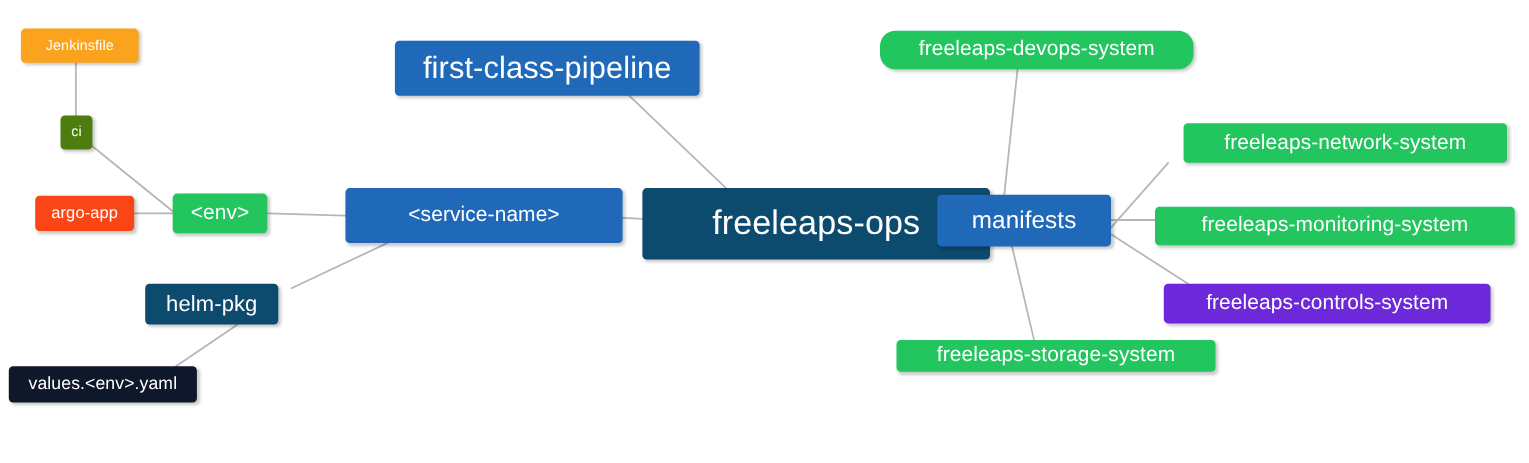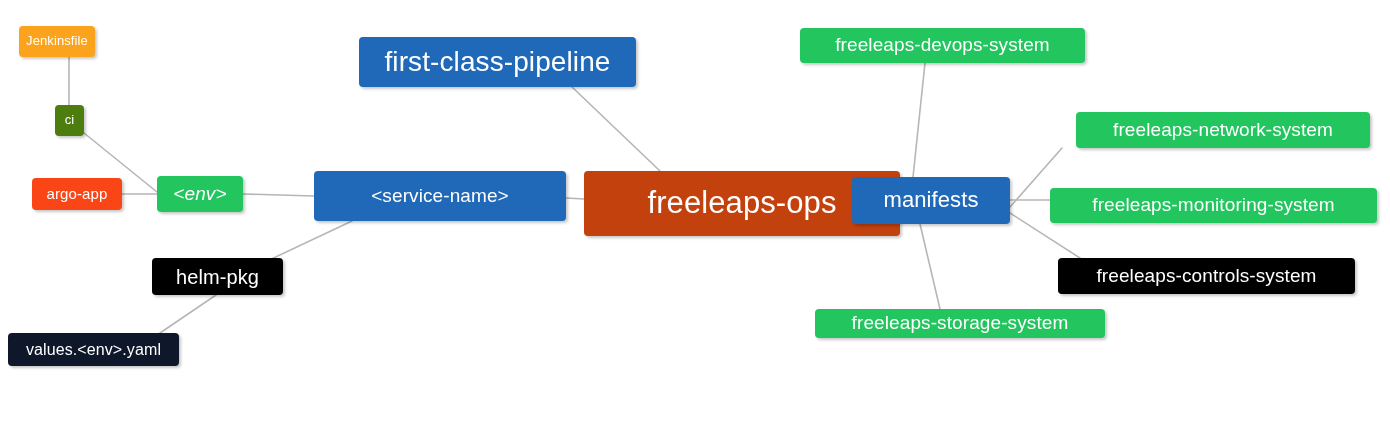--- a/index.html
+++ b/index.html
@@ -52,29 +52,29 @@
       <line x1="566" y1="198" x2="584" y2="199" stroke="#b6b6b6" stroke-width="1.6" stroke-linecap="round"></line>
       <line x1="572" y1="87" x2="660" y2="171" stroke="#b6b6b6" stroke-width="1.6" stroke-linecap="round"></line>
       <line x1="846" y1="200" x2="852" y2="200" stroke="#b6b6b6" stroke-width="1.6" stroke-linecap="round"></line>
       <line x1="925" y1="63" x2="913" y2="177" stroke="#b6b6b6" stroke-width="1.6" stroke-linecap="round"></line>
       <line x1="1062" y1="148" x2="1010" y2="207" stroke="#b6b6b6" stroke-width="1.6" stroke-linecap="round"></line>
       <line x1="1050" y1="200" x2="1010" y2="200" stroke="#b6b6b6" stroke-width="1.6" stroke-linecap="round"></line>
       <line x1="1080" y1="258" x2="1010" y2="213" stroke="#b6b6b6" stroke-width="1.6" stroke-linecap="round"></line>
       <line x1="940" y1="309" x2="920" y2="224" stroke="#b6b6b6" stroke-width="1.6" stroke-linecap="round"></line>
     </svg>
   <div id="node-layer">
-      <div class="mm-node" style="left: 19px; top: 26px; width: 76px; height: 31px; background: rgb(251, 163, 28); font-size: 13px;">Jenkinsfile</div>
+      <div class="mm-node" style="left: 19px; top: 26px; width: 107px; height: 31px; background: rgb(251, 163, 28); font-size: 13px;">Jenkinsfile</div>
       <div class="mm-node" style="left: 55px; top: 105px; width: 29px; height: 31px; background: #4d7c0f; font-size: 13px;">ci</div>
       <div class="mm-node" style="left: 32px; top: 178px; width: 90px; height: 32px; background: rgb(250, 70, 22); font-size: 15px;">argo-app</div>
-      <div class="mm-node" style="left: 157px; top: 176px; width: 86px; height: 36px; background: rgb(34, 197, 94); font-size: 19px; font-style: italic;">&lt;env&gt;</div>
-      <div class="mm-node" style="left: 152px; top: 258px; width: 131px; height: 37px; background: #000000; font-size: 20px;">helm-pkg</div>
+      <div class="mm-node" style="left: 157px; top: 176px; width: 86px; height: 36px; background: rgb(34, 197, 94); font-size: 19px;">&lt;env&gt;</div>
+      <div class="mm-node" style="left: 132px; top: 258px; width: 121px; height: 37px; background: #0c4a6e; font-size: 20px;">helm-pkg</div>
       <div class="mm-node" style="left: 8px; top: 333px; width: 171px; height: 33px; background: #0f172a; font-size: 16px;">values.&lt;env&gt;.yaml</div>
       <div class="mm-node" style="left: 315px; top: 37px; width: 277px; height: 50px; background: rgb(32, 105, 185); font-size: 28px; margin-left: 44px;">first-class-pipeline</div>
       <div class="mm-node" style="left: 314px; top: 171px; width: 252px; height: 50px; background: rgb(32, 105, 185); font-size: 19px;">&lt;service-name&gt;</div>
-      <div class="mm-node" style="left: 584px; top: 171px; width: 316px; height: 65px; background: #c2410c; font-size: 31px;">freeleaps-ops</div>
+      <div class="mm-node" style="left: 584px; top: 171px; width: 316px; height: 65px; background: #0c4a6e; font-size: 31px;">freeleaps-ops</div>
       <div class="mm-node" style="left: 852px; top: 177px; width: 158px; height: 47px; background: rgb(32, 105, 185); font-size: 22px;">manifests</div>
-      <div class="mm-node" style="left: 800px; top: 28px; width: 285px; height: 35px; background: rgb(34, 197, 94); font-size: 19px;">freeleaps-devops-system</div>
+      <div class="mm-node" style="left: 800px; top: 28px; width: 285px; height: 35px; background: rgb(34, 197, 94); font-size: 19px; border-radius: 14px;">freeleaps-devops-system</div>
       <div class="mm-node" style="left: 1056px; top: 112px; width: 294px; height: 36px; background: rgb(34, 197, 94); font-size: 19px; margin-left: 20px;">freeleaps-network-system</div>
       <div class="mm-node" style="left: 1050px; top: 188px; width: 327px; height: 35px; background: rgb(34, 197, 94); font-size: 19px;">freeleaps-monitoring-system</div>
-      <div class="mm-node" style="left: 1058px; top: 258px; width: 297px; height: 36px; background: #000000; font-size: 19px;">freeleaps-controls-system</div>
+      <div class="mm-node" style="left: 1058px; top: 258px; width: 297px; height: 36px; background: #6d28d9; font-size: 19px;">freeleaps-controls-system</div>
       <div class="mm-node" style="left: 815px; top: 309px; width: 290px; height: 29px; background: rgb(34, 197, 94); font-size: 19px;">freeleaps-storage-system</div>
     </div>
 </div>
 
 </body></html>

